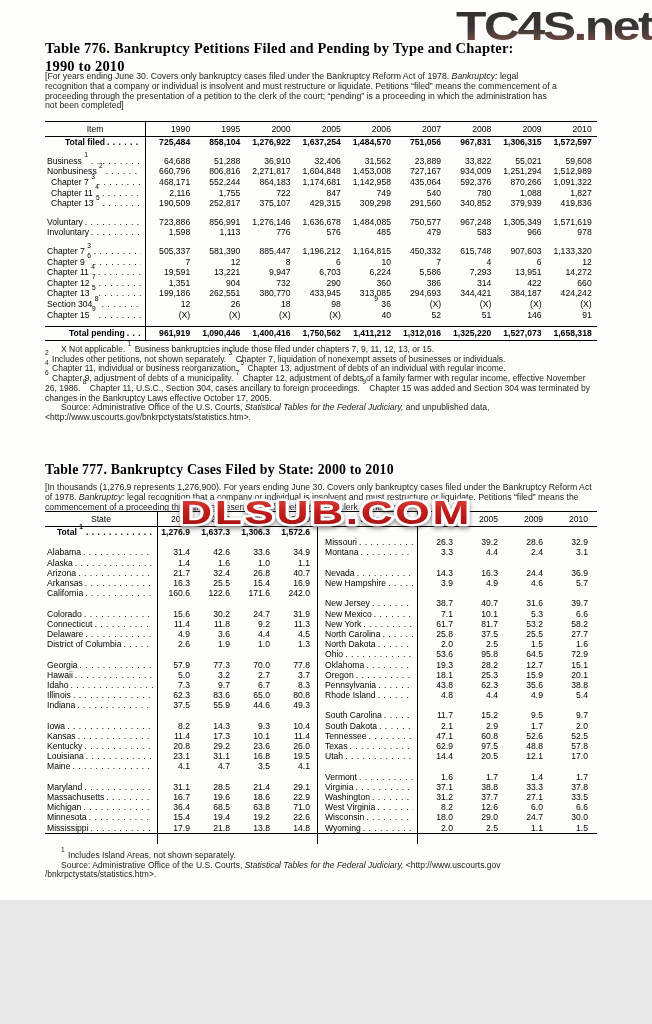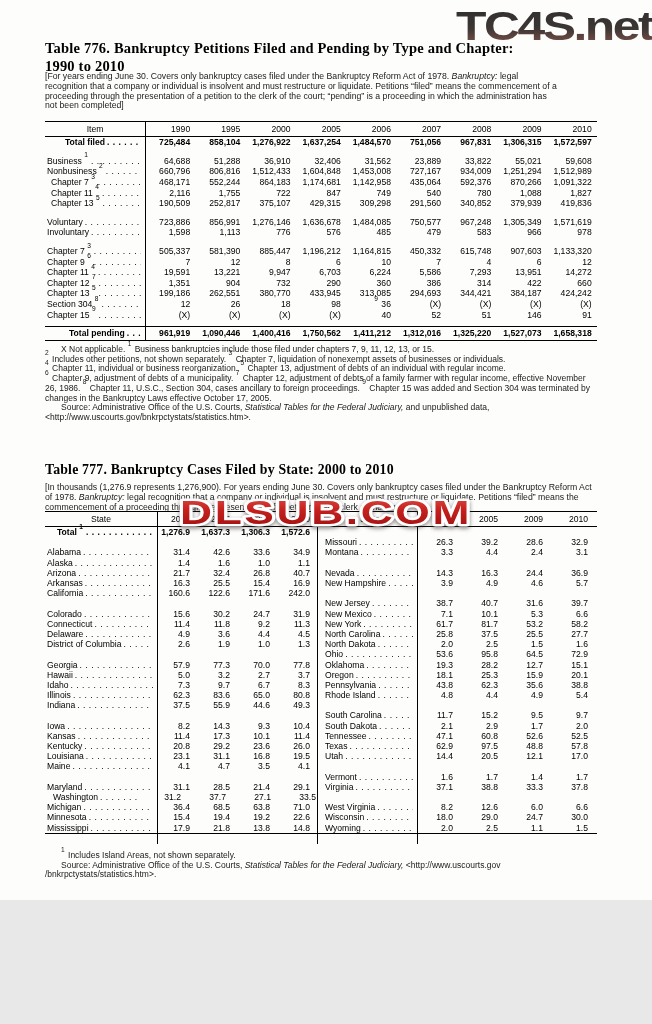--- a/index.html
+++ b/index.html
@@ -132,21 +132,21 @@
           <span class="val">55,021</span>
           <span class="val">59,608</span>
         </div>
         <div class="row">
           <span class="c-lblarea">
             <span class="lbl">Nonbusiness <sup>2</sup></span>
             <span class="dots"></span>
           </span>
           <span class="val">660,796</span>
           <span class="val">806,816</span>
-          <span class="val">1,512,433</span>
+          <span class="val">2,271,817</span>
           <span class="val">1,604,848</span>
           <span class="val">1,453,008</span>
           <span class="val">727,167</span>
           <span class="val">934,009</span>
           <span class="val">1,251,294</span>
           <span class="val">1,512,989</span>
         </div>
         <div class="row">
           <span class="c-lblarea">
             <span class="lbl" style="padding-left: 6px;">Chapter 7 <sup>3</sup></span>
@@ -853,20 +853,30 @@
               <span class="lbl">Virginia</span>
               <span class="dots"></span>
             </span>
             <span class="val">37.1</span>
             <span class="val">38.8</span>
             <span class="val">33.3</span>
             <span class="val">37.8</span>
           </span>
         </div>
         <div class="row">
+          <span class="half L">
+            <span class="c-st">
+              <span class="lbl">Massachusetts</span>
+              <span class="dots"></span>
+            </span>
+            <span class="val">16.7</span>
+            <span class="val">19.6</span>
+            <span class="val">18.6</span>
+            <span class="val">22.9</span>
+          </span>
           <span class="half R">
             <span class="c-st">
               <span class="lbl">Washington</span>
               <span class="dots"></span>
             </span>
             <span class="val">31.2</span>
             <span class="val">37.7</span>
             <span class="val">27.1</span>
             <span class="val">33.5</span>
           </span>

